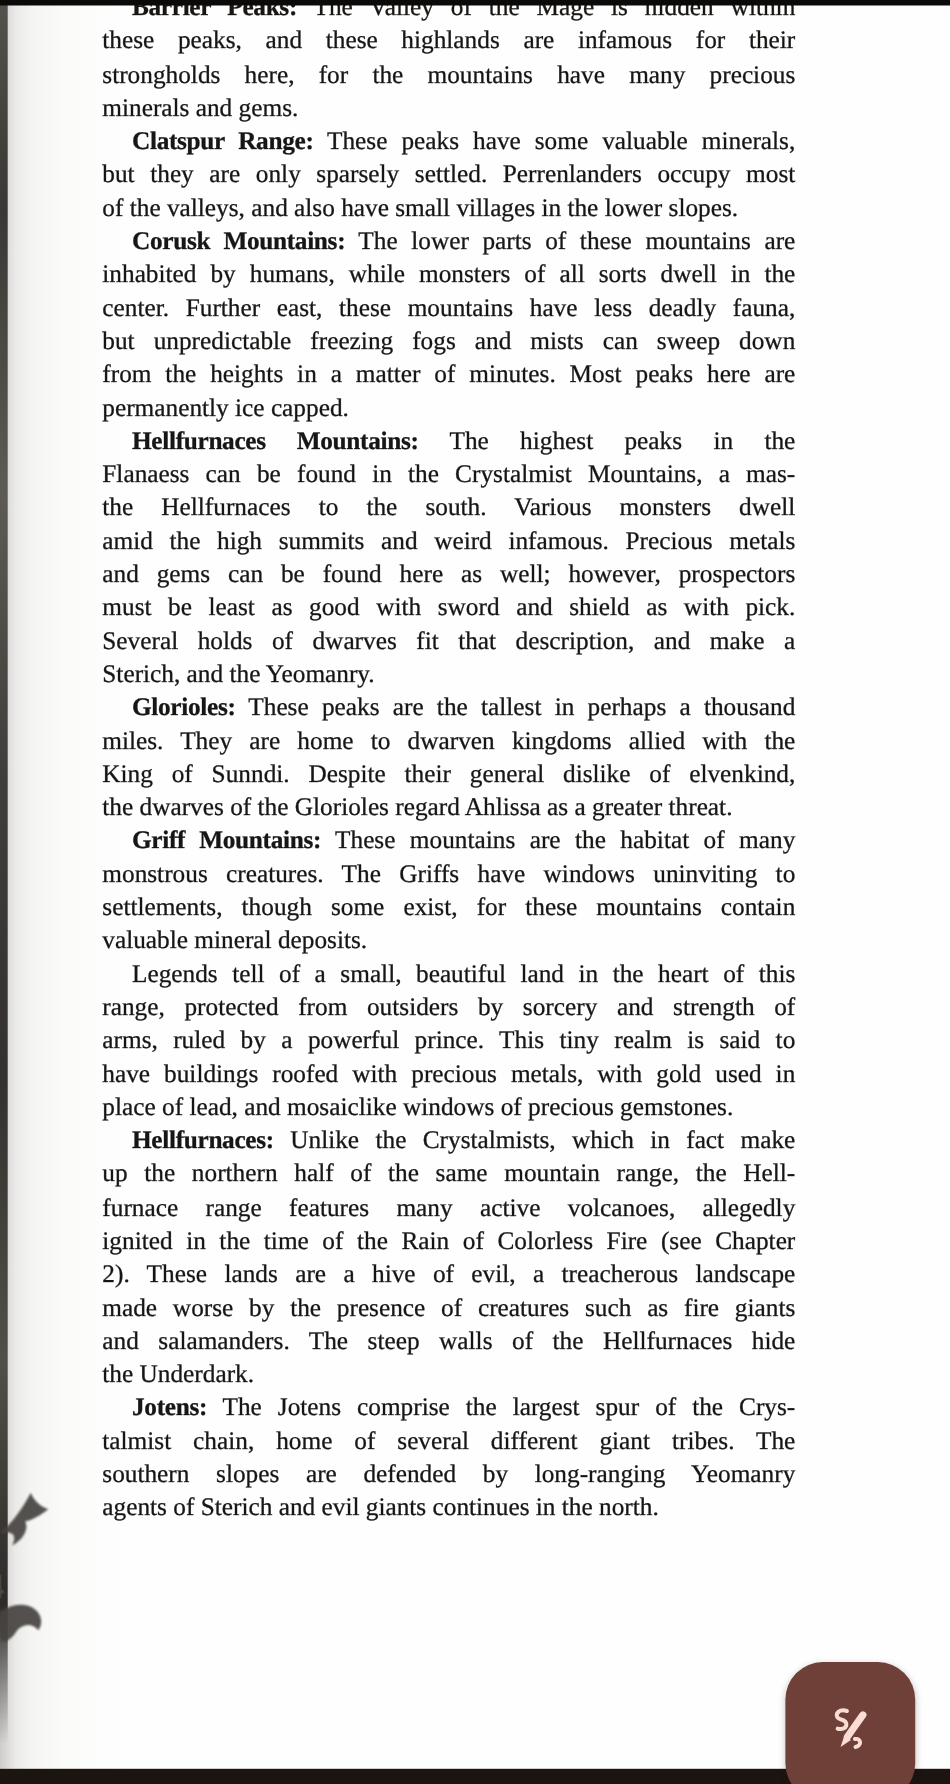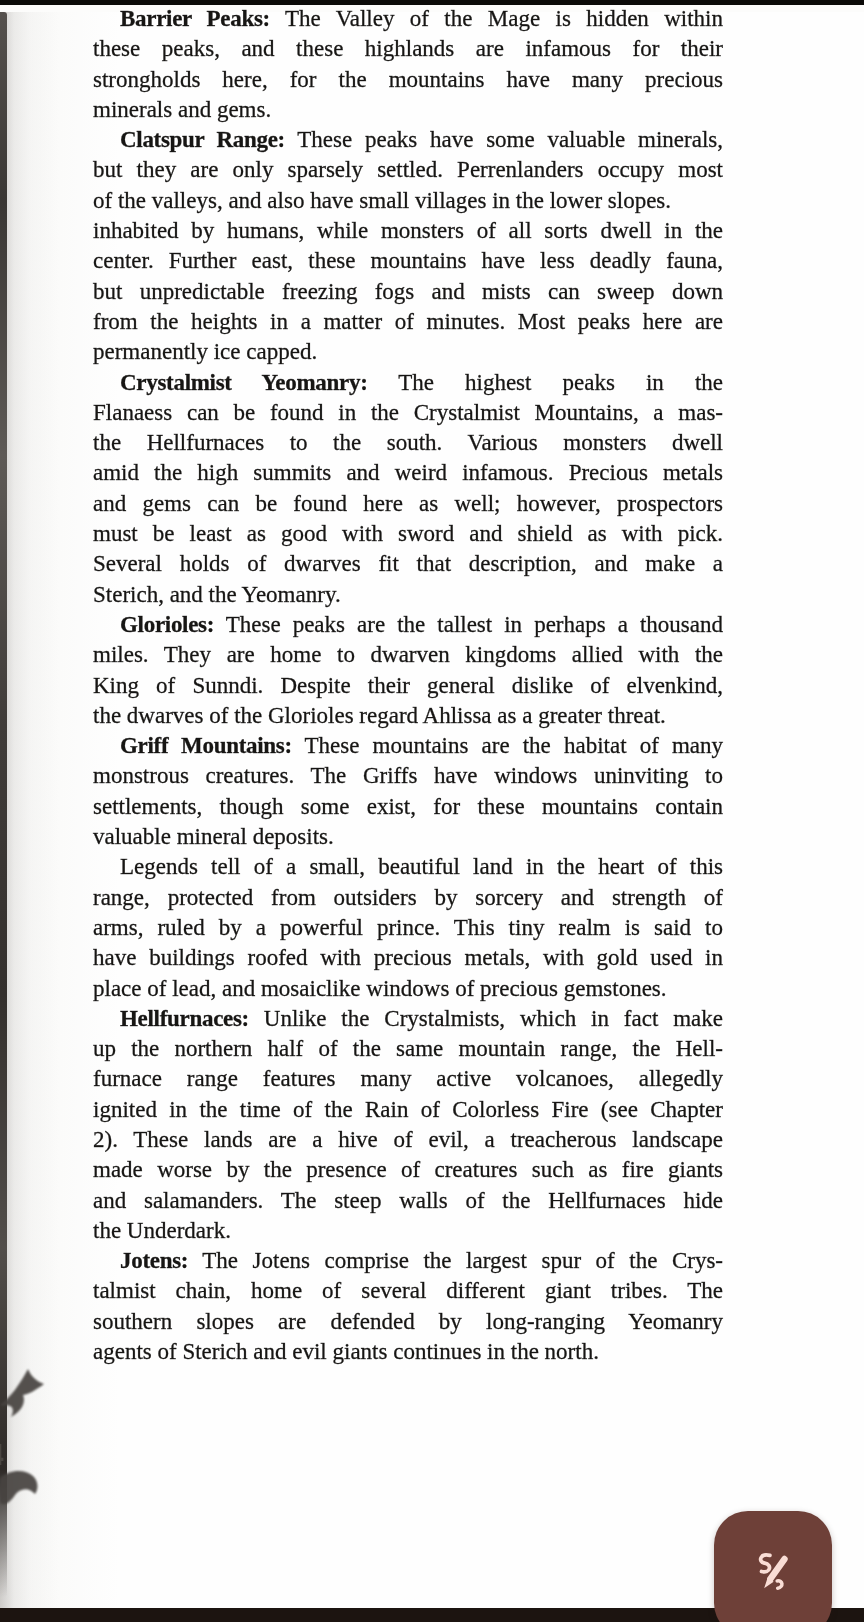--- a/index.html
+++ b/index.html
@@ -22,21 +22,21 @@
   
   .bottom-bar {
     position: absolute; left: 0; top: 1608px;
     width: 864px; height: 14px;
     background: var(--bottom-bar, #1c1410);
     z-index: 20;
   }
 
   
   .page-surface {
-    position: absolute; left: 0; top: 12px;
+    position: absolute; left: 0; top: 0;
     width: 864px; height: 1608px;
     background: linear-gradient(to right, #f4f4f3 0px, #fbfbfa 60px, #fefefe 120px);
   }
 
   
   .gutter-shade {
     position: absolute; left: 0; top: 0;
     width: 58px; height: 1608px;
     background: linear-gradient(to right,
       rgba(168,164,160,0.50) 0px,
@@ -117,26 +117,27 @@
   <div class="page-number">4</div>
 
   <div class="text-column">
       <div class="line indent"><b>Barrier Peaks:</b> The Valley of the Mage is hidden within</div>
       <div class="line">these peaks, and these highlands are infamous for their</div>
       <div class="line">strongholds here, for the mountains have many precious</div>
       <div class="line last">minerals and gems.</div>
       <div class="line indent"><b>Clatspur Range:</b> These peaks have some valuable minerals,</div>
       <div class="line">but they are only sparsely settled. Perrenlanders occupy most</div>
       <div class="line last">of the valleys, and also have small villages in the lower slopes.</div>
+      <div class="line indent"><b>Corusk Mountains:</b> The lower parts of these mountains are</div>
       <div class="line">inhabited by humans, while monsters of all sorts dwell in the</div>
       <div class="line">center. Further east, these mountains have less deadly fauna,</div>
       <div class="line">but unpredictable freezing fogs and mists can sweep down</div>
       <div class="line">from the heights in a matter of minutes. Most peaks here are</div>
       <div class="line last">permanently ice capped.</div>
-      <div class="line indent"><b>Crystalmist Yeomanry:</b> The highest peaks in the</div>
+      <div class="line indent"><b>Hellfurnaces Mountains:</b> The highest peaks in the</div>
       <div class="line">Flanaess can be found in the Crystalmist Mountains, a mas-</div>
       <div class="line">the Hellfurnaces to the south. Various monsters dwell</div>
       <div class="line">amid the high summits and weird infamous. Precious metals</div>
       <div class="line">and gems can be found here as well; however, prospectors</div>
       <div class="line">must be least as good with sword and shield as with pick.</div>
       <div class="line">Several holds of dwarves fit that description, and make a</div>
       <div class="line last">Sterich, and the Yeomanry.</div>
       <div class="line indent"><b>Glorioles:</b> These peaks are the tallest in perhaps a thousand</div>
       <div class="line">miles. They are home to dwarven kingdoms allied with the</div>
       <div class="line">King of Sunndi. Despite their general dislike of elvenkind,</div>

